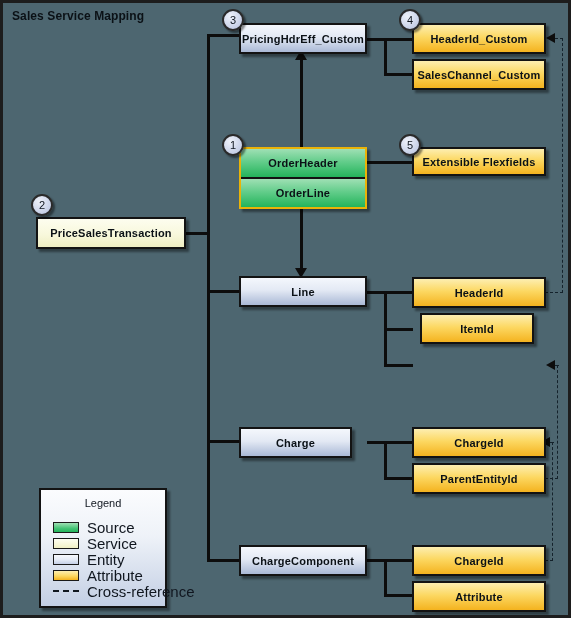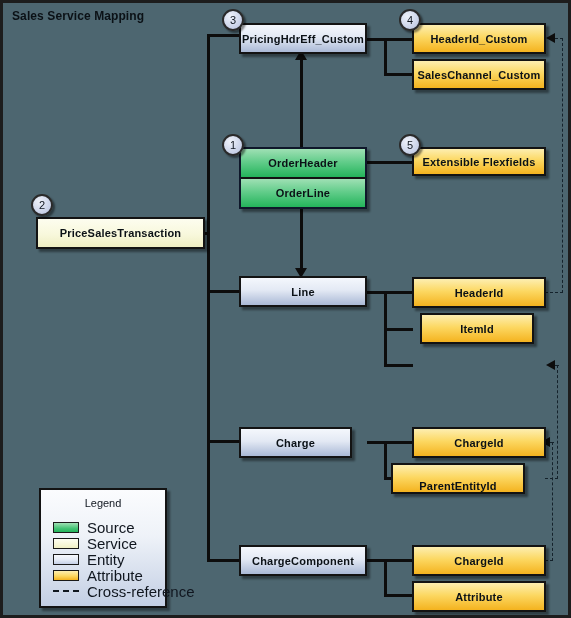--- a/index.html
+++ b/index.html
@@ -91,21 +91,21 @@
   }
   .attribute {
     background: linear-gradient(to bottom, #fdeeb0 0%, #fcd862 45%, #f4b31f 100%);
   }
   .service {
     background: linear-gradient(to bottom, #fdfdef 0%, #f8f8dc 55%, #eeeec2 100%);
   }
   .source-stack {
     position: absolute;
     box-sizing: border-box;
-    border: 2px solid #0f172a;
+    border: 2px solid #eab308;
     box-shadow: 3px 3px 2px rgba(0,0,0,0.40);
     display: flex;
     flex-direction: column;
   }
   .source-cell {
     flex: 1 1 0;
     display: flex;
     align-items: center;
     justify-content: center;
     font-size: 11px;
@@ -263,21 +263,21 @@
     </div>
     <div class="source-cell">
       <span>OrderLine</span>
     </div>
   </div>
 
   <div class="node attribute" style="left:409px; top:144px; width:134px; height:29px;">
     <span>Extensible Flexfields</span>
   </div>
 
-  <div class="node service" style="left:33px; top:214px; width:169px; height:32px;">
+  <div class="node service" style="left:33px; top:214px; width:150px; height:32px;">
     <span>PriceSalesTransaction</span>
   </div>
 
   <div class="node entity" style="left:236px; top:273px; width:128px; height:31px;">
     <span>Line</span>
   </div>
 
   <div class="node attribute" style="left:409px; top:274px; width:134px; height:31px;">
     <span>HeaderId</span>
   </div>
@@ -285,21 +285,21 @@
     <span>ItemId</span>
   </div>
 
   <div class="node entity" style="left:236px; top:424px; width:113px; height:31px;">
     <span>Charge</span>
   </div>
 
   <div class="node attribute" style="left:409px; top:424px; width:134px; height:31px;">
     <span>ChargeId</span>
   </div>
-  <div class="node attribute" style="left:388px; top:460px; width:134px; height:31px;align-items:flex-end;">
+  <div class="node attribute" style="left:409px; top:460px; width:134px; height:31px;">
     <span>ParentEntityId</span>
   </div>
 
   <div class="node entity" style="left:236px; top:542px; width:128px; height:31px;">
     <span>ChargeComponent</span>
   </div>
 
   <div class="node attribute" style="left:409px; top:542px; width:134px; height:31px;">
     <span>ChargeId</span>
   </div>

